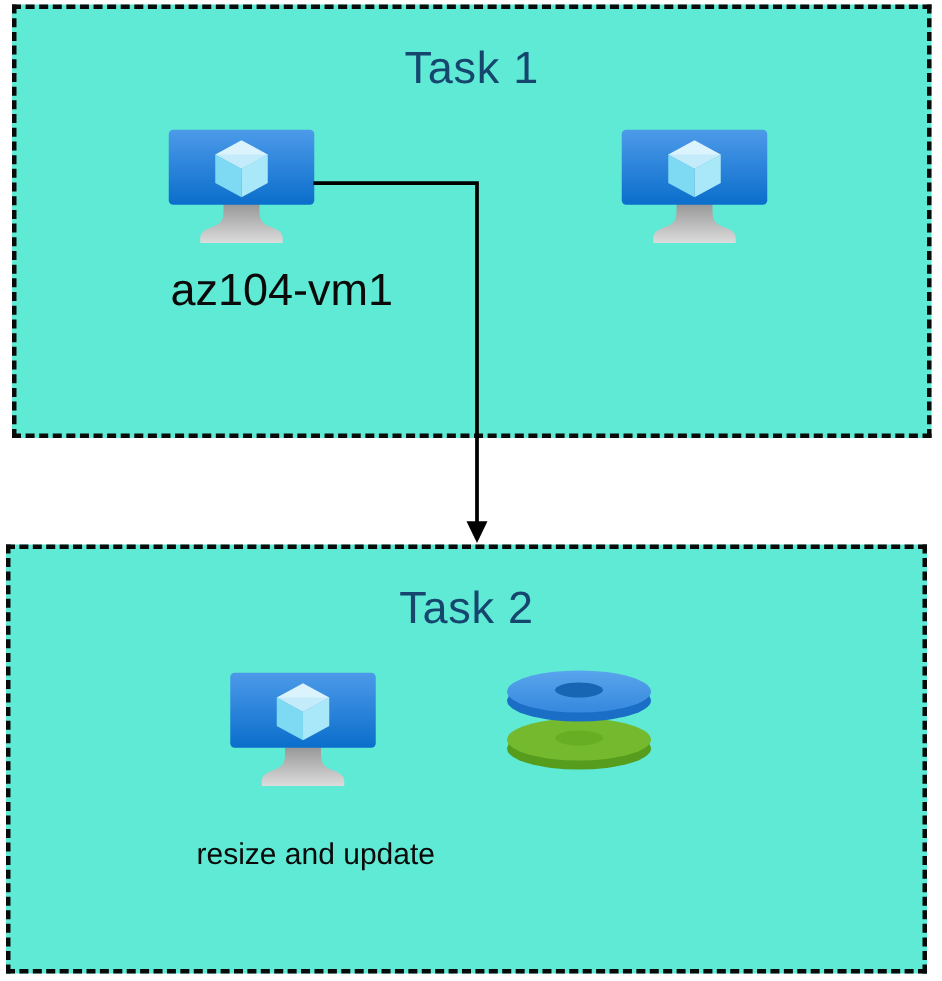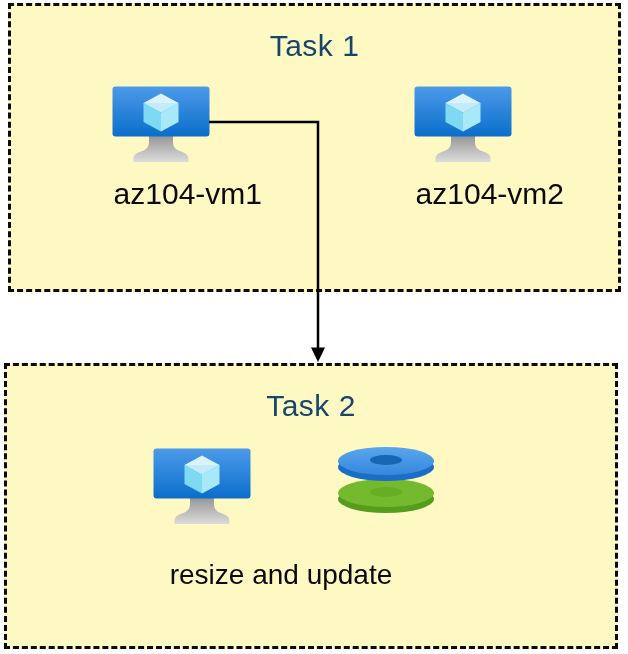--- a/index.html
+++ b/index.html
@@ -6,21 +6,21 @@
   .canvas {
     position: relative;
     width: 628px;
     height: 654px;
     background: #ffffff;
     font-family: "Liberation Sans", sans-serif;
     overflow: hidden;
   }
   .task-box {
     position: absolute;
-    background: #fef9c3;
+    background: #5eead4;
     border: 3px dashed #0a0a0a;
     box-sizing: border-box;
     text-decoration: underline;
   }
   .task1-box { left: 8px; top: 3px;   width: 613px; height: 289px; }
   .task2-box { left: 4px; top: 363px; width: 614px; height: 286px; }
   .task-title {
     position: absolute;
     top: 24px; left: 0; right: 0;
     text-align: center;
@@ -43,22 +43,22 @@
     font-size: 30px;
     line-height: 38px;
     color: #0a0a0a;
   }
   .vm1-label { left: 51px; }
   .vm2-label { left: 353px; }
   .action-label {
     position: absolute;
     left: 124px; top: 193px;
     width: 300px;
-    text-align: center;
-    font-size: 28px;
+    text-align: left;
+    font-size: 20px;
     color: #0a0a0a;
   }
   .arrow-layer {
     position: absolute;
     left: 0; top: 0;
     width: 628px; height: 654px;
     z-index: 5;
     pointer-events: none;
   }
   .defs-holder { position: absolute; width: 0; height: 0; overflow: hidden; }
@@ -108,21 +108,20 @@
       <use href="#vm-icon-def"></use>
     </svg>
     <div class="vm-label vm1-label">
       <div>az104-vm1</div>
     </div>
 
     <svg class="icon-vm vm2-icon" viewBox="0 0 98 80">
       <use href="#vm-icon-def"></use>
     </svg>
     <div class="vm-label vm2-label">
-      <div>az104-vm2</div>
     </div>
   </div>
 
   <svg class="arrow-layer">
     <path d="M209,122 L318,122 L318,348.5" stroke="#000000" stroke-width="2.5" fill="none"></path>
     <polygon points="318,362 311,347.5 325,347.5" fill="#000000"></polygon>
   </svg>
 
   <div class="task-box task2-box">
     <div class="task-title">Task 2</div>

